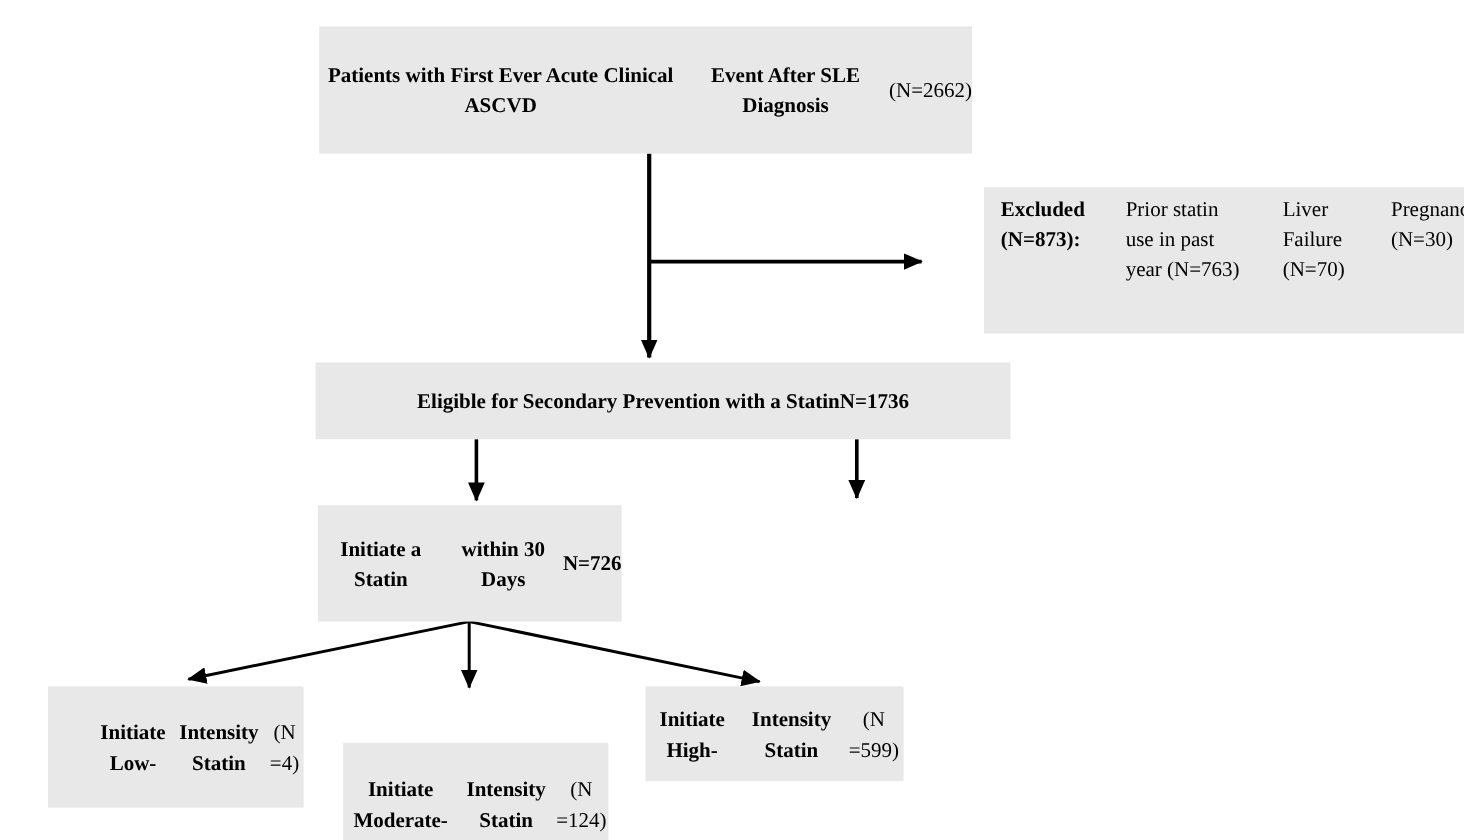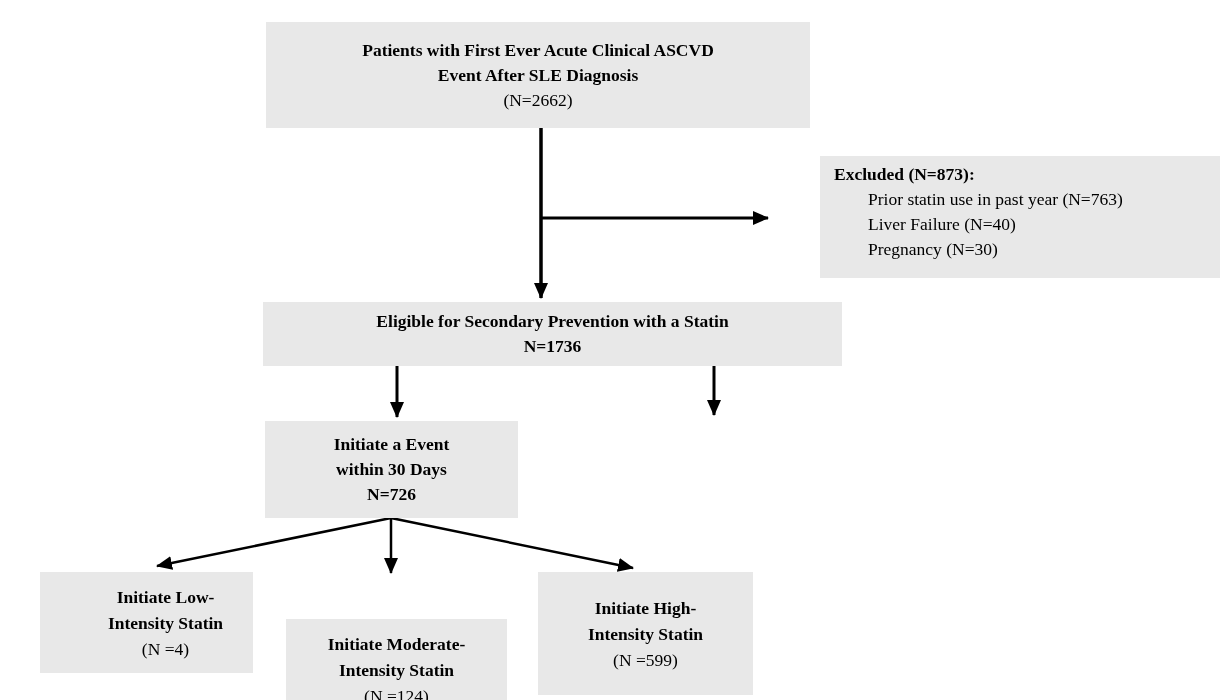--- a/index.html
+++ b/index.html
@@ -9,21 +9,21 @@
     height: 700px;
     background: #ffffff;
     font-family: "Liberation Serif", "DejaVu Serif", serif;
     color: #000000;
     overflow: hidden;
   }
   .box {
     position: absolute;
     background: #e8e8e8;
     display: flex;
-    flex-direction: column;
+    flex-direction: row;
     justify-content: center;
     align-items: center;
     text-align: center;
     font-size: 17.5px;
     line-height: 25px;
     box-sizing: border-box;
   }
   .box .b { font-weight: bold; }
   .box .r { font-weight: normal; }
   .box-left {
@@ -37,21 +37,21 @@
   #arrows { position: absolute; left: 0; top: 0; width: 1220px; height: 700px; }
 
   
   #box-top        { left: 266px; top: 22px;  width: 544px; height: 106px; }
   #box-excluded   { left: 772px; top: 156px; width: 423px; height: 122px; }
   #box-eligible   { left: 263px; top: 302px; width: 579px; height: 64px; }
   #box-initiate   { left: 265px; top: 421px; width: 253px; height: 97px; }
   #box-noinitiate { left: 580px; top: 419px; width: 258px; height: 96px; }
   #box-low        { left: 40px;  top: 572px; width: 213px; height: 101px; line-height: 26px; padding-left: 38px; }
   #box-moderate   { left: 286px; top: 572px; width: 221px; height: 101px; line-height: 26px; margin-top: 47px; }
-  #box-high       { left: 538px; top: 572px; width: 215px; height: 123px; line-height: 26px; }
+  #box-high       { left: 538px; top: 572px; width: 215px; height: 79px; line-height: 26px; }
 </style>
 </head>
 <body>
 
 <div id="canvas">
 
   <svg id="arrows" viewBox="0 0 1220 700" xmlns="http://www.w3.org/2000/svg">
     <defs>
       <marker id="ah" viewBox="0 0 16 14" refX="15" refY="7" markerWidth="16" markerHeight="14" markerUnits="userSpaceOnUse" orient="auto">
         <path d="M0,0 L16,7 L0,14 Z" fill="#000000"></path>
@@ -68,31 +68,31 @@
 
   <div id="box-top" class="box">
     <span class="b">Patients with First Ever Acute Clinical ASCVD</span>
     <span class="b">Event After SLE Diagnosis</span>
     <span class="r">(N=2662)</span>
   </div>
 
   <div id="box-excluded" class="box box-left">
     <span class="b">Excluded (N=873):</span>
     <span class="item">Prior statin use in past year (N=763)</span>
-    <span class="item">Liver Failure (N=40)</span>
+    <span class="item">Liver Failure (N=70)</span>
     <span class="item">Pregnancy (N=30)</span>
   </div>
 
   <div id="box-eligible" class="box">
     <span class="b">Eligible for Secondary Prevention with a Statin</span>
     <span class="b">N=1736</span>
   </div>
 
   <div id="box-initiate" class="box">
-    <span class="b">Initiate a Event</span>
+    <span class="b">Initiate a Statin</span>
     <span class="b">within 30 Days</span>
     <span class="b">N=726</span>
   </div>
 
 
   <div id="box-low" class="box">
     <span class="b">Initiate Low-</span>
     <span class="b">Intensity Statin</span>
     <span class="r">(N =4)</span>
   </div>

